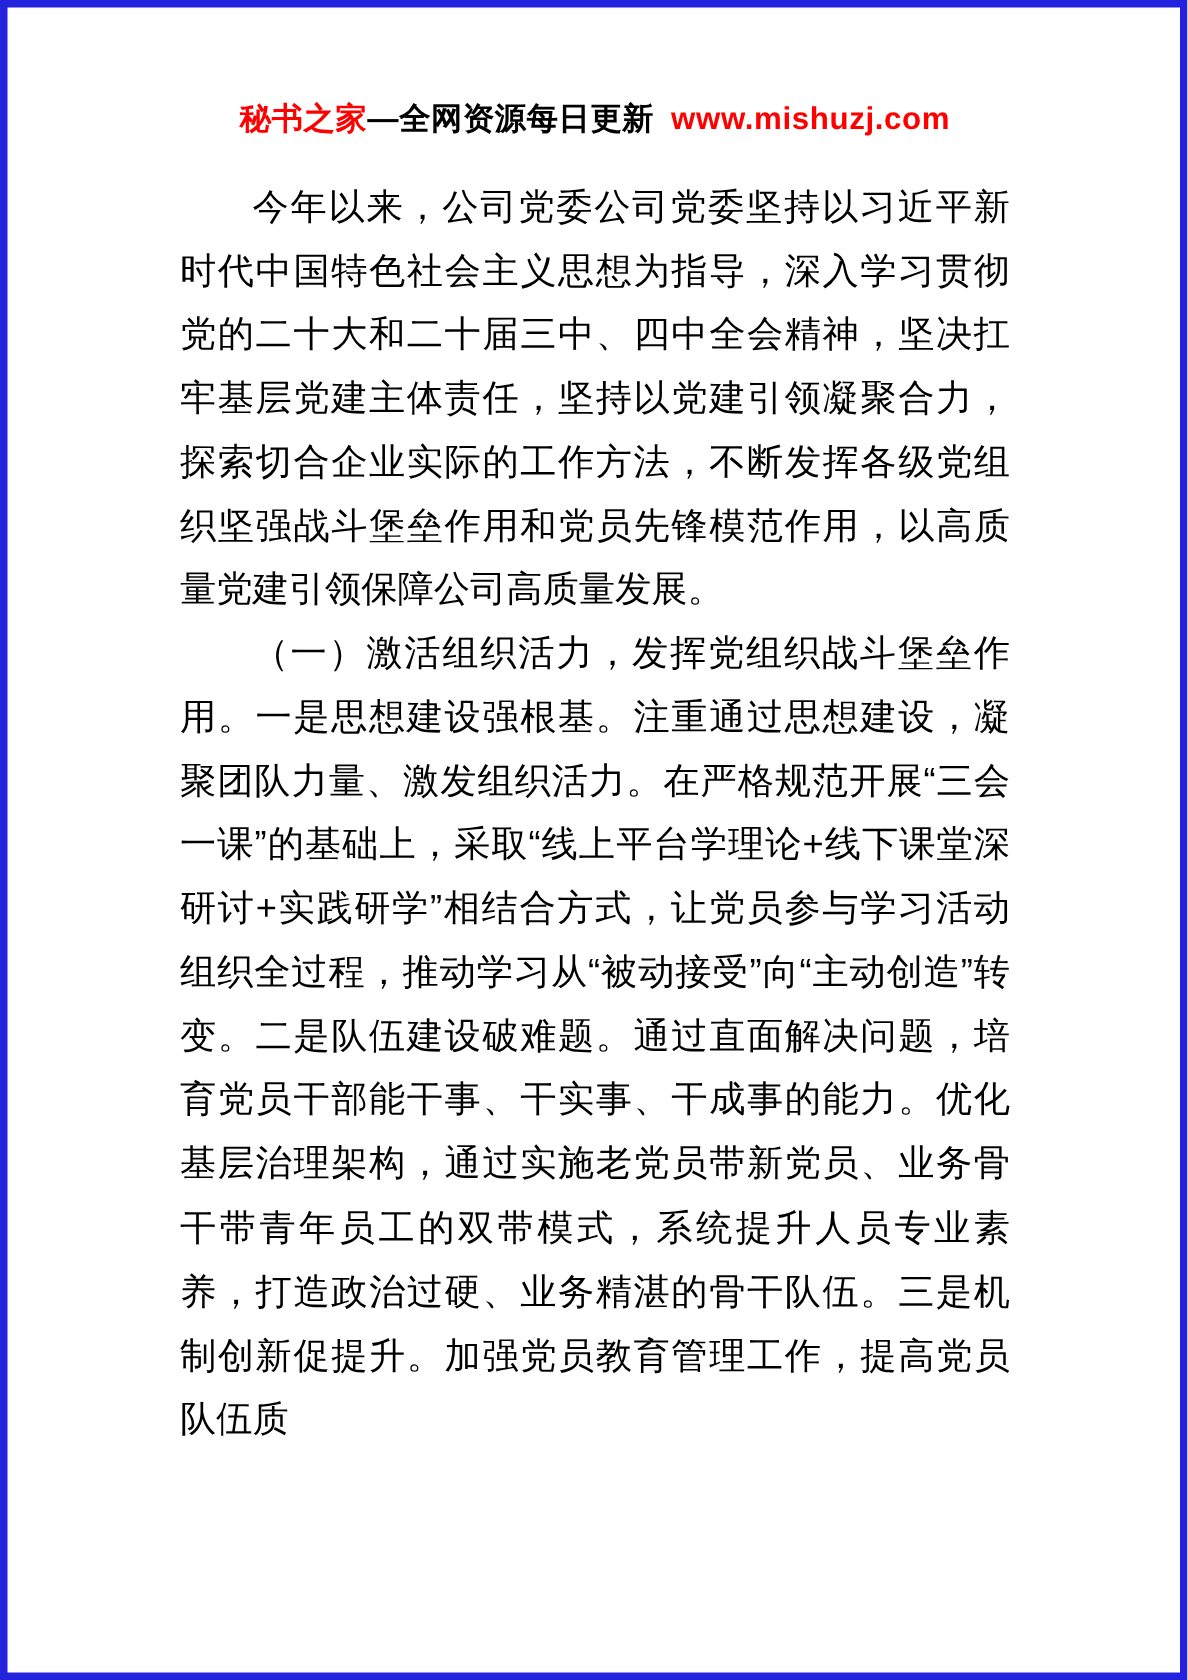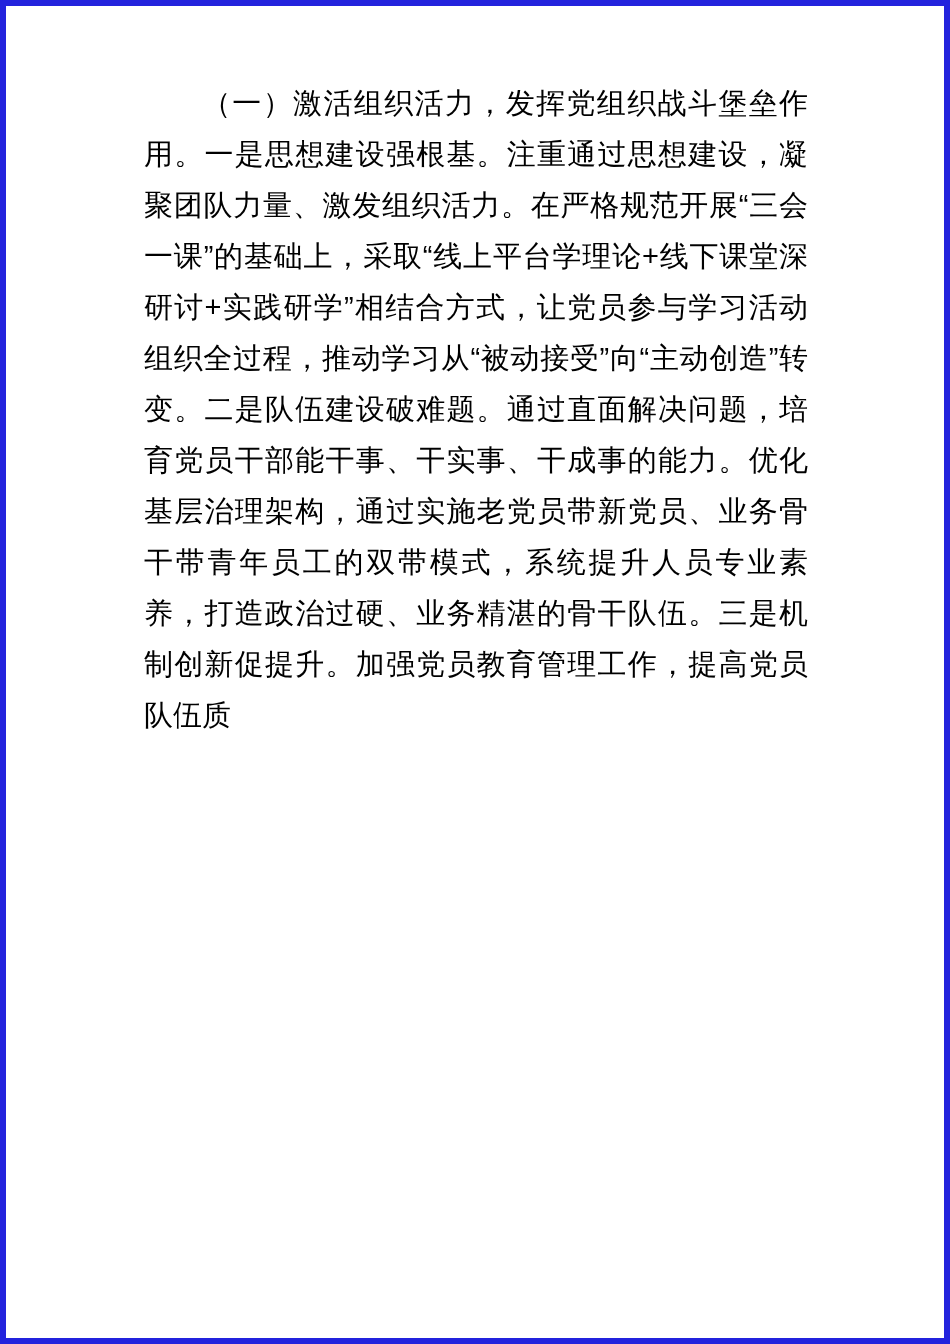--- a/index.html
+++ b/index.html
@@ -50,21 +50,26 @@
     text-indent: 2em;
     margin: 0;
   }
 </style>
 </head>
 <body>
 
 <div class="page">
   <div class="page-inner">
 
+    <div class="site-header">
+      <span class="brand">秘书之家</span><span class="tagline">—全网资源每日更新</span>
+      <span class="url">www.mishuzj.com</span>
+    </div>
 
 
     <div class="doc-body">
 
+    <p>今年以来，公司党委公司党委坚持以习近平新时代中国特色社会主义思想为指导，深入学习贯彻党的二十大和二十届三中、四中全会精神，坚决扛牢基层党建主体责任，坚持以党建引领凝聚合力，探索切合企业实际的工作方法，不断发挥各级党组织坚强战斗堡垒作用和党员先锋模范作用，以高质量党建引领保障公司高质量发展。</p>
         <p>（一）激活组织活力，发挥党组织战斗堡垒作用。一是思想建设强根基。注重通过思想建设，凝聚团队力量、激发组织活力。在严格规范开展“三会一课”的基础上，采取“线上平台学理论+线下课堂深研讨+实践研学”相结合方式，让党员参与学习活动组织全过程，推动学习从“被动接受”向“主动创造”转变。二是队伍建设破难题。通过直面解决问题，培育党员干部能干事、干实事、干成事的能力。优化基层治理架构，通过实施老党员带新党员、业务骨干带青年员工的双带模式，系统提升人员专业素养，打造政治过硬、业务精湛的骨干队伍。三是机制创新促提升。加强党员教育管理工作，提高党员队伍质</p>
       </div>
 
   </div>
 </div>
 
 </body></html>

